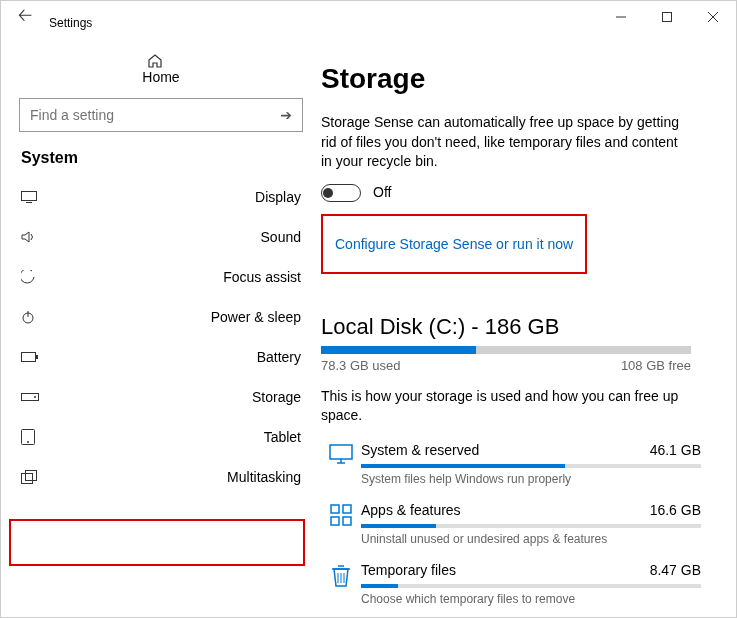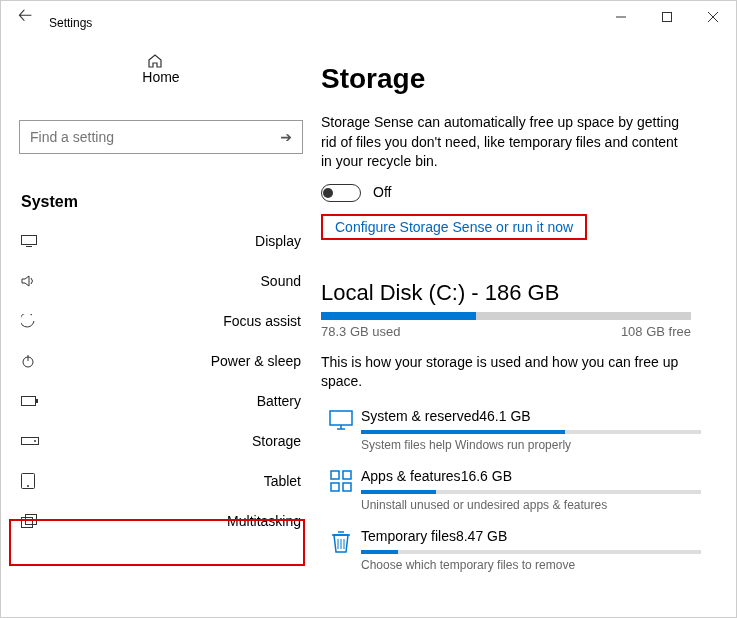--- a/index.html
+++ b/index.html
@@ -7,46 +7,46 @@
   .window { width: 100%; height: 100%; border: 1px solid #ccc; display: flex; flex-direction: column; }
   .titlebar { height: 32px; display: flex; align-items: center; padding-left: 8px; }
   .titlebar .back { width: 32px; text-align: center; font-size: 18px; color: #333; cursor: pointer; }
   .titlebar .title { font-size: 12px; color: #000; margin-left: 8px; margin-top: 12px; }
   .win-controls { margin-left: auto; display: flex; }
   .win-controls div { width: 46px; height: 32px; display: flex; align-items: center; justify-content: center; font-size: 12px; color: #333; }
   .body { flex: 1; display: flex; overflow: hidden; }
   .sidebar { width: 320px; padding: 10px 0 0 0; overflow: hidden; }
   .home-row { display: flex; align-items: center; padding: 10px 20px; font-size: 14px; color: #000; cursor: pointer; flex-direction: column; }
   .home-row .icon { width: 28px; }
-  .search { margin: 25px 18px; border: 1px solid #999; height: 34px; display: flex; align-items: center; padding: 0 10px; color: #666; font-size: 14px; background: #fff; }
+  .search { margin: 3px 18px; border: 1px solid #999; height: 34px; display: flex; align-items: center; padding: 0 10px; color: #666; font-size: 14px; background: #fff; }
   .search input { border: none; outline: none; flex: 1; font-size: 14px; color: #000; background: transparent; }
   .search .sicon { color: #555; font-size: 14px; }
   .section-label { font-weight: 600; font-size: 16px; padding: 14px 20px 10px 20px; }
   .nav-item { display: flex; align-items: center; padding: 12px 20px; font-size: 14px; color: #000; cursor: pointer; position: relative; justify-content: space-between; }
   .nav-item .icon { width: 28px; color: #333; display: inline-flex; align-items: center; }
   .nav-item.selected { background: #fff; }
   .red-box-1 { position: absolute; left: 8px; top: 486px; width: 296px; height: 47px; border: 2px solid #d90000; pointer-events: none; }
   .content { flex: 1; padding: 20px 10px 0 0; overflow: hidden; position: relative; }
   .content h1 { font-size: 28px; font-weight: 600; margin-bottom: 18px; margin-top: 10px; }
   .desc { font-size: 14px; color: #000; line-height: 1.4; margin-bottom: 12px; max-width: 370px; }
   .toggle-row { display: flex; align-items: flex-start; margin-bottom: 10px; }
   .toggle { width: 40px; height: 18px; border: 1px solid #333; border-radius: 10px; display: flex; align-items: center; padding: 1px; background: #fff; cursor: pointer; }
   .toggle .knob { width: 10px; height: 10px; border-radius: 50%; background: #333; }
   .toggle-label { margin-left: 12px; font-size: 14px; }
   .link { color: #0067c0; font-size: 14px; cursor: pointer; }
-  .red-box-2 { border: 2px solid #d90000; display: inline-block; padding: 2px 12px; margin-top: 2px; }
+  .red-box-2 { border: 2px solid #d90000; display: inline-block; padding: 19px 12px; margin-top: 2px; }
   .disk-title { font-size: 22px; font-weight: 400; margin-top: 40px; margin-bottom: 6px; }
   .bar { height: 8px; background: #d0d0d0; width: 370px; position: relative; }
   .bar .fill { height: 100%; background: #0078d4; }
   .bar-labels { display: flex; justify-content: space-between; width: 370px; font-size: 13px; color: #666; margin-top: 4px; text-align: right; }
   .usage-desc { font-size: 14px; margin-top: 14px; max-width: 380px; line-height: 1.4; }
   .cat { display: flex; align-items: flex-start; width: 380px; margin-top: 16px; cursor: pointer; }
   .cat .cicon { width: 40px; display: flex; justify-content: center; padding-top: 2px; }
   .cat .cbody { flex: 1; }
-  .cat .crow { display: flex; font-size: 14px; }
+  .cat .crow { display: flex; justify-content: space-between; font-size: 14px; }
   .cat .cbar { height: 4px; background: #ddd; margin: 6px 0 4px 0; position: relative; }
   .cat .cbar .cfill { height: 100%; background: #0078d4; }
   .cat .csub { font-size: 12px; color: #666; }
   svg { display: block; }
 </style>
 </head>
 <body>
 
 <div class="window">
   <div class="titlebar">

